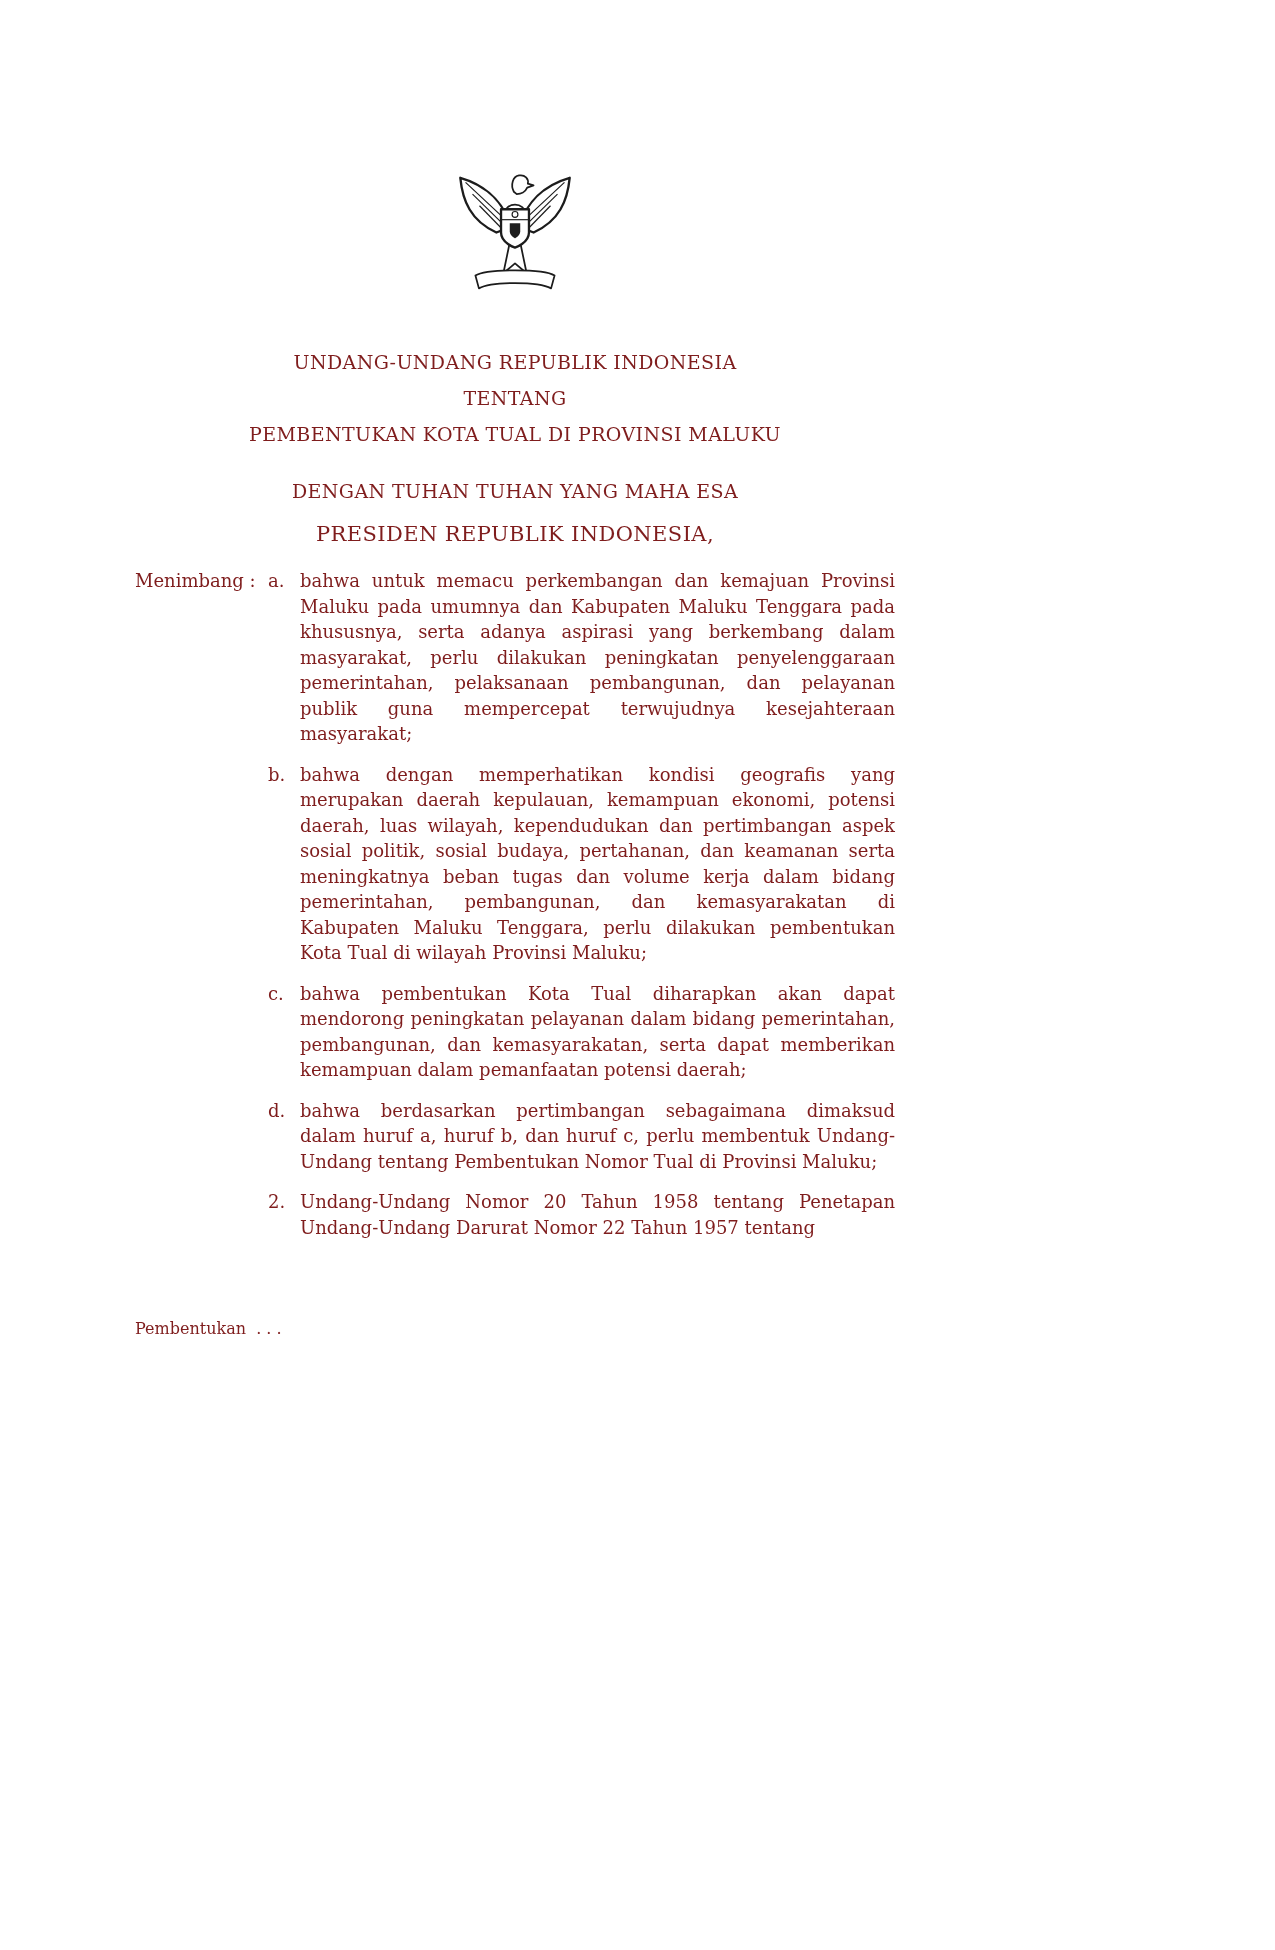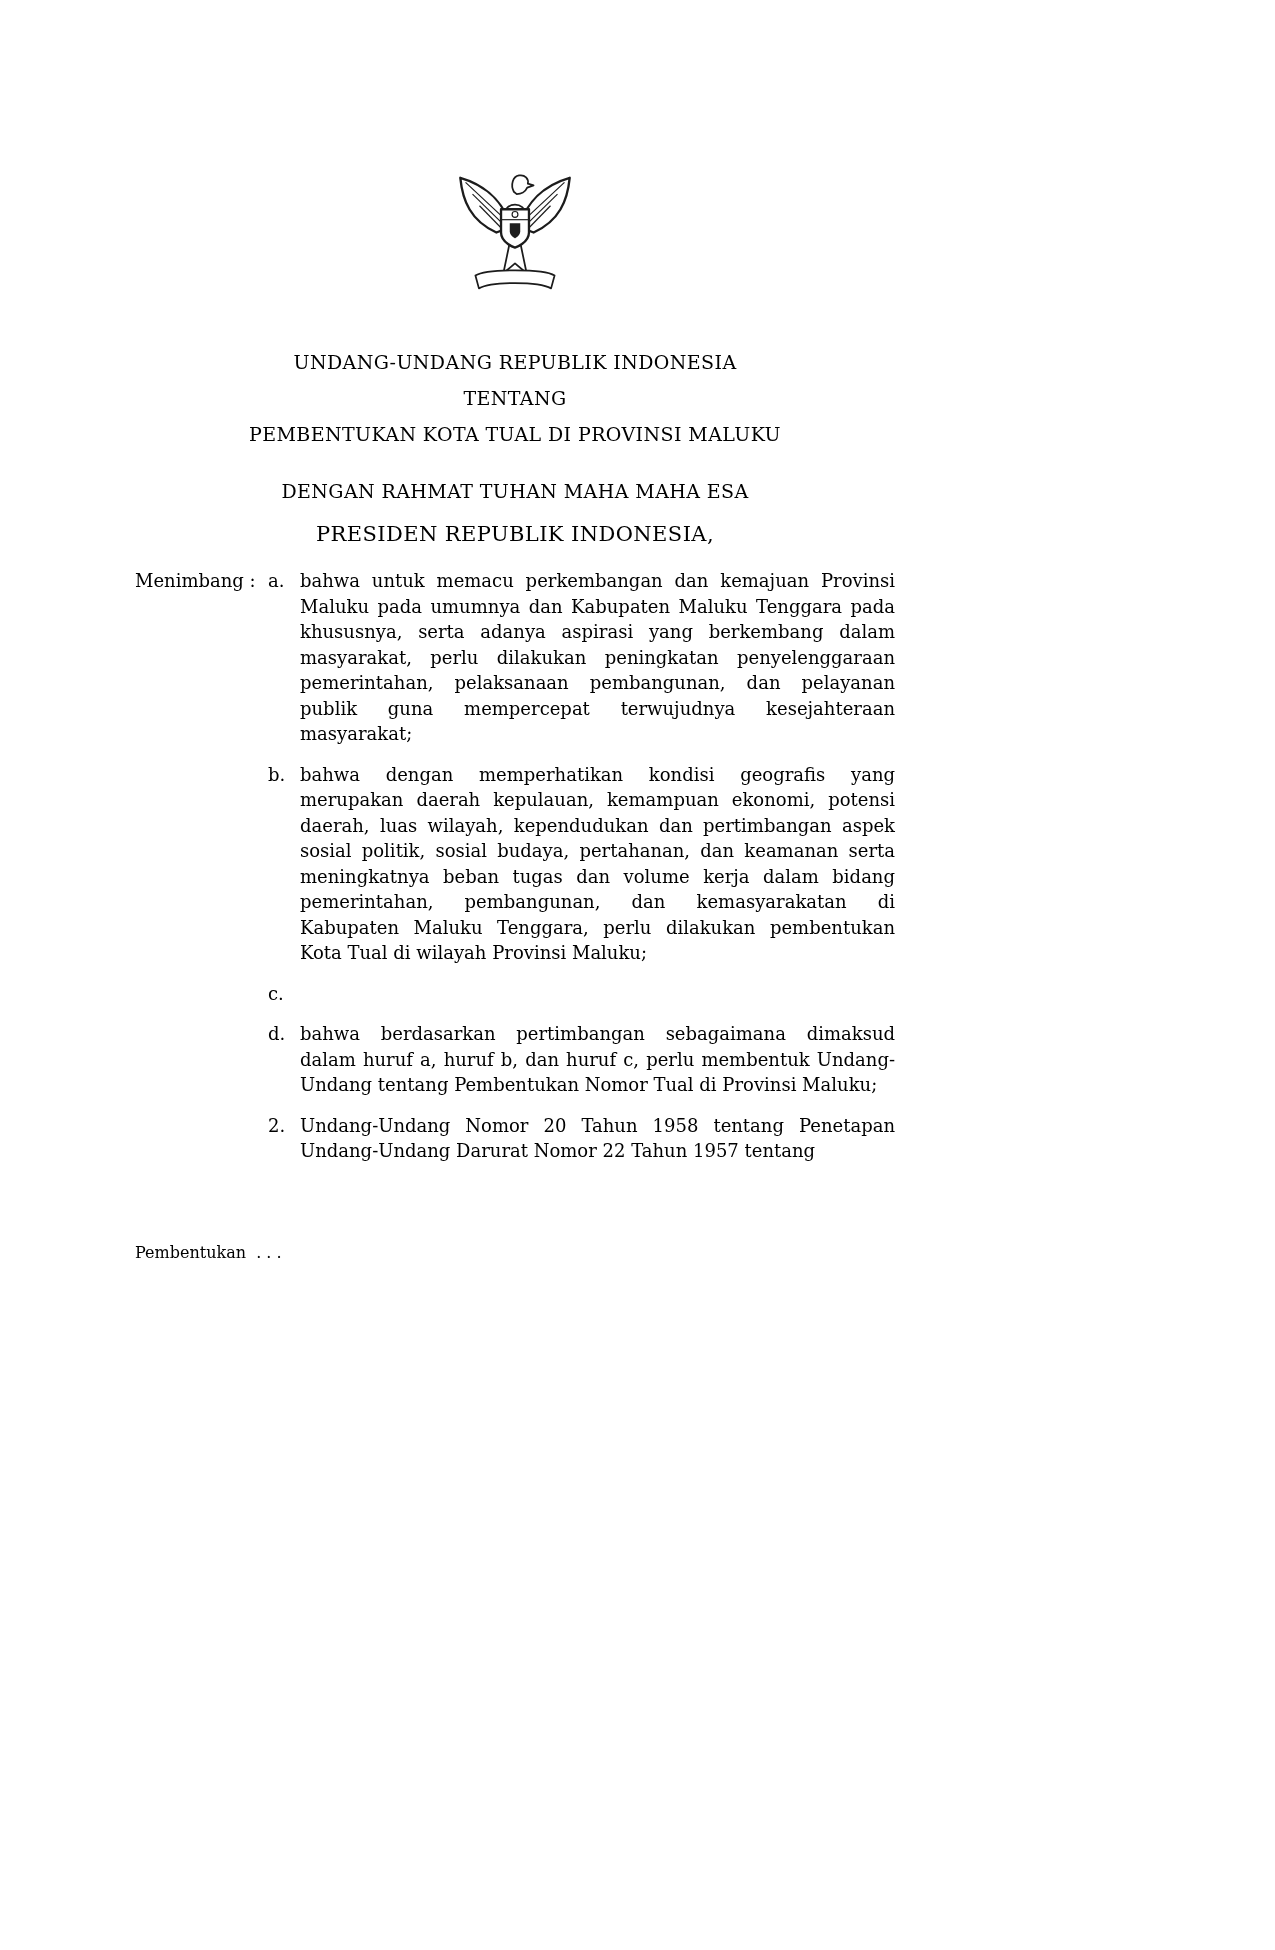--- a/index.html
+++ b/index.html
@@ -2,21 +2,21 @@
 <html><head>
 <meta charset="utf-8">
 <style>
   * { margin: 0; padding: 0; box-sizing: border-box; }
   html, body { background: #ffffff; }
   .page {
     position: relative;
     width: 1275px;
     height: 1950px;
     background: #ffffff;
-    color: #000000;
+    color: #7f1d1d;
     font-family: "DejaVu Serif", "Liberation Serif", serif;
     overflow: hidden;
     padding-left: 13px;
   }
   .content {
     position: absolute;
     left: 135px;
     top: 0;
     width: 760px;
     padding-top: 158px;
@@ -115,40 +115,41 @@
         <path d="M52 202 C70 190 170 190 188 202 L182 224 C160 212 80 212 58 224 Z" fill="#ffffff" stroke="#1c1c1c" stroke-width="3" stroke-linejoin="round"></path>
       </svg>
     </div>
 
     <div class="title-block">
       <div>UNDANG-UNDANG REPUBLIK INDONESIA</div>
       <div>TENTANG</div>
       <div>PEMBENTUKAN KOTA TUAL DI PROVINSI MALUKU</div>
     </div>
 
-    <div class="invocation">DENGAN RAHMAT TUHAN MAHA MAHA ESA</div>
+    <div class="invocation">DENGAN TUHAN TUHAN YANG MAHA ESA</div>
     <div class="authority">PRESIDEN REPUBLIK INDONESIA,</div>
 
     <div class="body-block">
 
       <div class="clause first-of-group">
         <div class="clause-label">Menimbang :</div>
         <div class="clause-marker">a.</div>
         <div class="clause-text">bahwa untuk memacu perkembangan dan kemajuan Provinsi Maluku pada umumnya dan Kabupaten Maluku Tenggara pada khususnya, serta adanya aspirasi yang berkembang dalam masyarakat, perlu dilakukan peningkatan penyelenggaraan pemerintahan, pelaksanaan pembangunan, dan pelayanan publik guna mempercepat terwujudnya kesejahteraan masyarakat;</div>
       </div>
 
       <div class="clause">
         <div class="clause-label"></div>
         <div class="clause-marker">b.</div>
         <div class="clause-text">bahwa dengan memperhatikan kondisi geografis yang merupakan daerah kepulauan, kemampuan ekonomi, potensi daerah, luas wilayah, kependudukan dan pertimbangan aspek sosial politik, sosial budaya, pertahanan, dan keamanan serta meningkatnya beban tugas dan volume kerja dalam bidang pemerintahan, pembangunan, dan kemasyarakatan di Kabupaten Maluku Tenggara, perlu dilakukan pembentukan Kota Tual di wilayah Provinsi Maluku;</div>
       </div>
 
       <div class="clause">
         <div class="clause-label"></div>
         <div class="clause-marker">c.</div>
+        <div class="clause-text">bahwa pembentukan Kota Tual diharapkan akan dapat mendorong peningkatan pelayanan dalam bidang pemerintahan, pembangunan, dan kemasyarakatan, serta dapat memberikan kemampuan dalam pemanfaatan potensi daerah;</div>
       </div>
 
       <div class="clause">
         <div class="clause-label"></div>
         <div class="clause-marker">d.</div>
         <div class="clause-text">bahwa berdasarkan pertimbangan sebagaimana dimaksud dalam huruf a, huruf b, dan huruf c, perlu membentuk Undang-Undang tentang Pembentukan Nomor Tual di Provinsi Maluku;</div>
       </div>
 
 
       <div class="clause">

